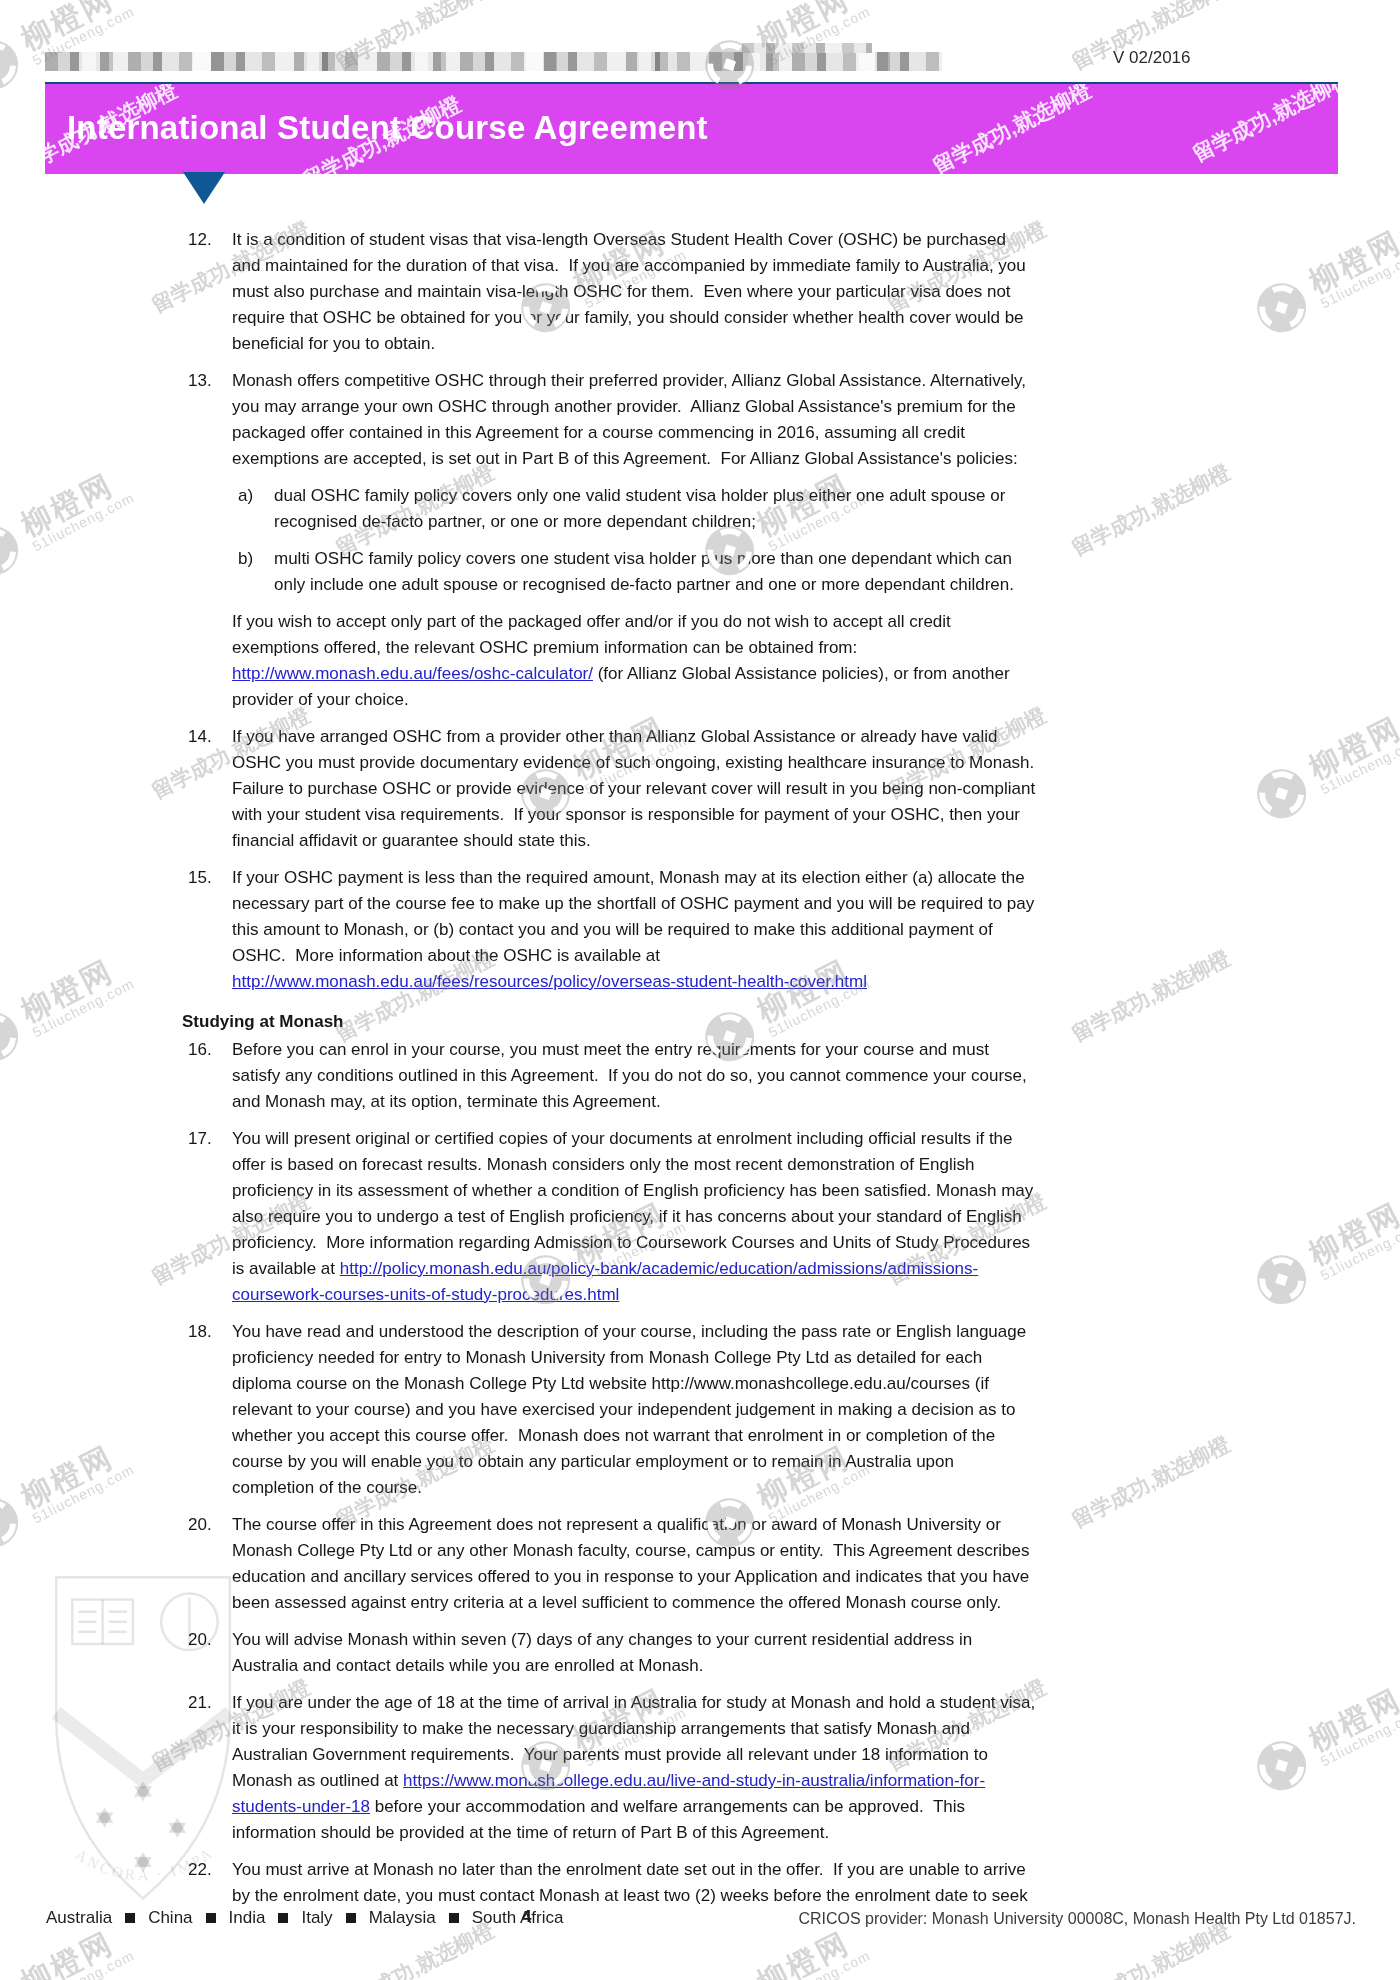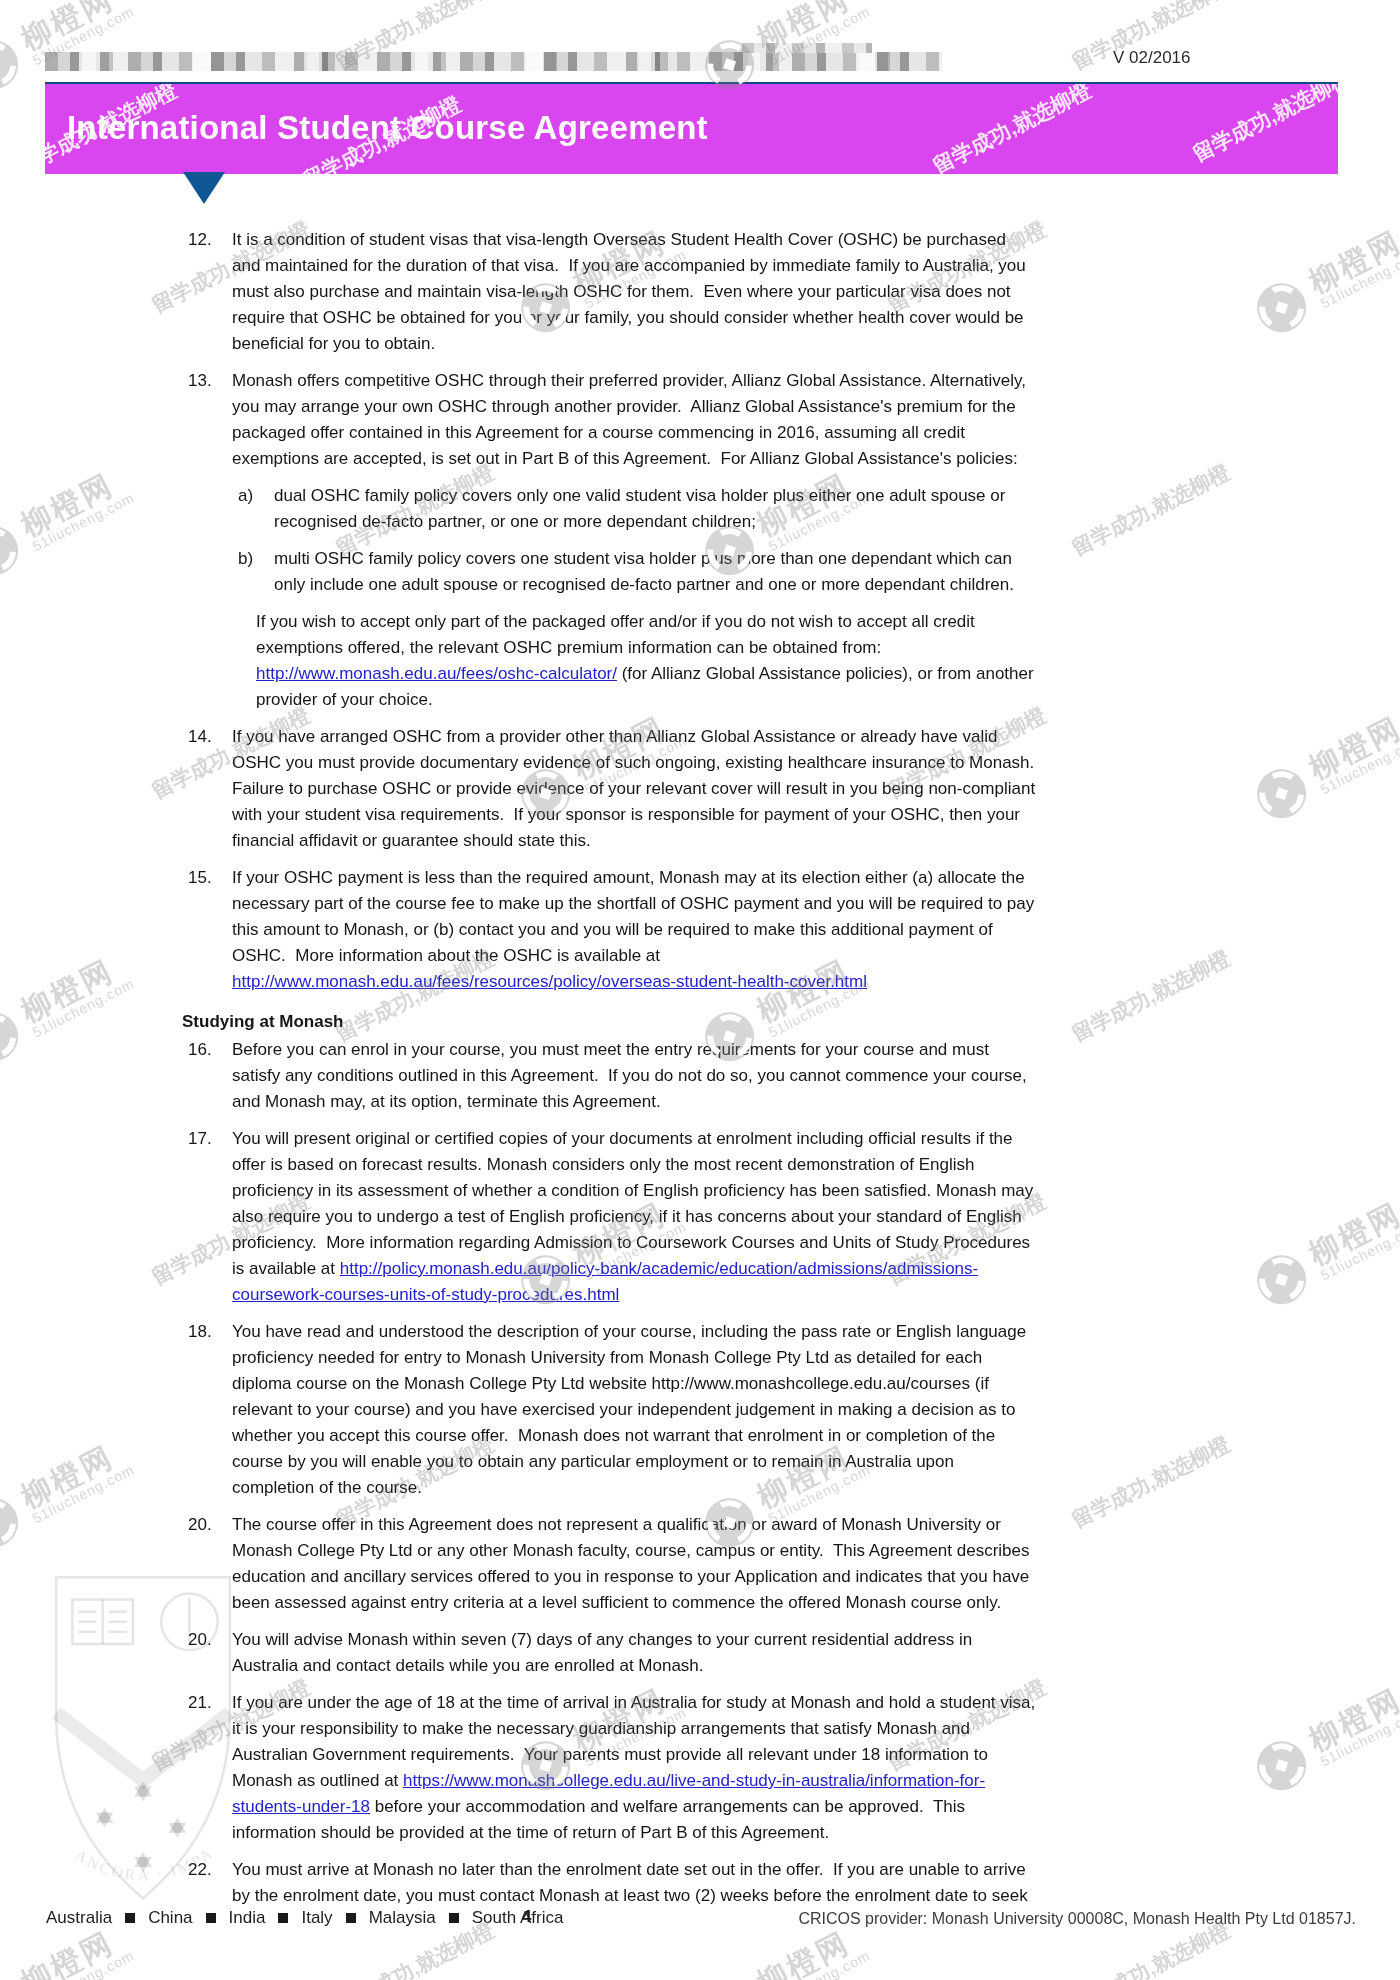--- a/index.html
+++ b/index.html
@@ -36,21 +36,21 @@
     border-left:21px solid transparent;border-right:21px solid transparent;
     border-top:32px solid #0f5795;
   }
   
   .body-list{position:absolute;left:188px;top:227px;width:848px;font-size:17px;line-height:26px;z-index:2;}
   .row{display:flex;margin-bottom:11px;}
   .row .num{flex:0 0 44px;}
   .row .txt{flex:1;white-space:pre-wrap;}
   .row.sub{margin-left:50px;}
   .row.sub .num{flex:0 0 36px;}
-  .row.cont{margin-left:68px;}
+  .row.cont{margin-left:44px;}
   .row.heading{font-weight:bold;margin:14px 0 2px -6px;}
   a.link{color:#2322cd;text-decoration:underline;overflow-wrap:anywhere;}
   
   .footer-countries{position:absolute;left:46px;top:1908px;font-size:17px;color:#1d1d1d;display:flex;align-items:center;gap:13px;z-index:2;}
   .square{width:10px;height:10px;background:#1a1a1a;display:inline-block;}
   .page-num{position:absolute;left:522px;top:1907px;font-size:17px;font-weight:bold;color:#1d1d1d;z-index:2;}
   .cricos{position:absolute;right:44px;top:1910px;font-size:16px;color:#3c3c3c;z-index:2;}
   
   .crest{position:absolute;left:38px;top:1555px;z-index:1;}
   

